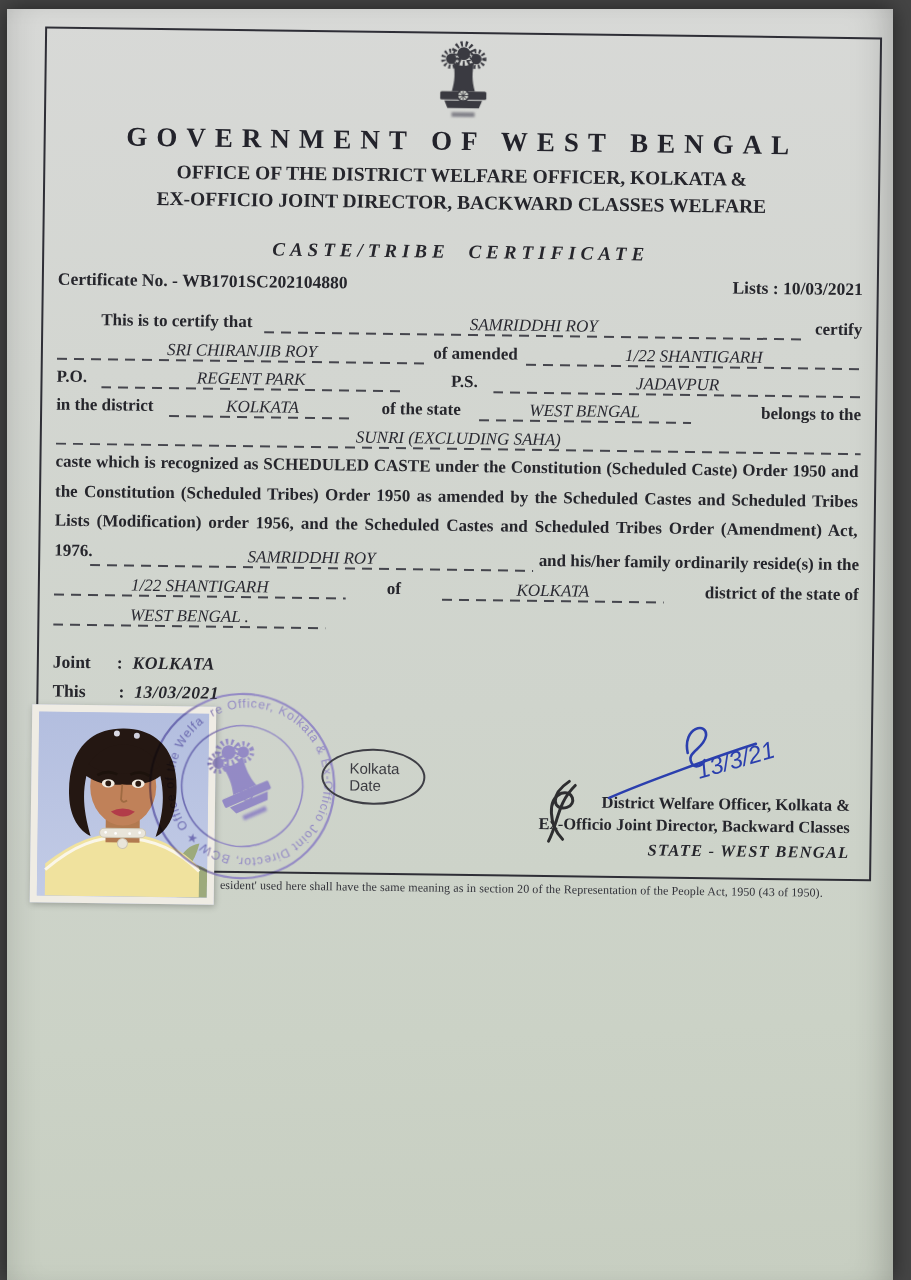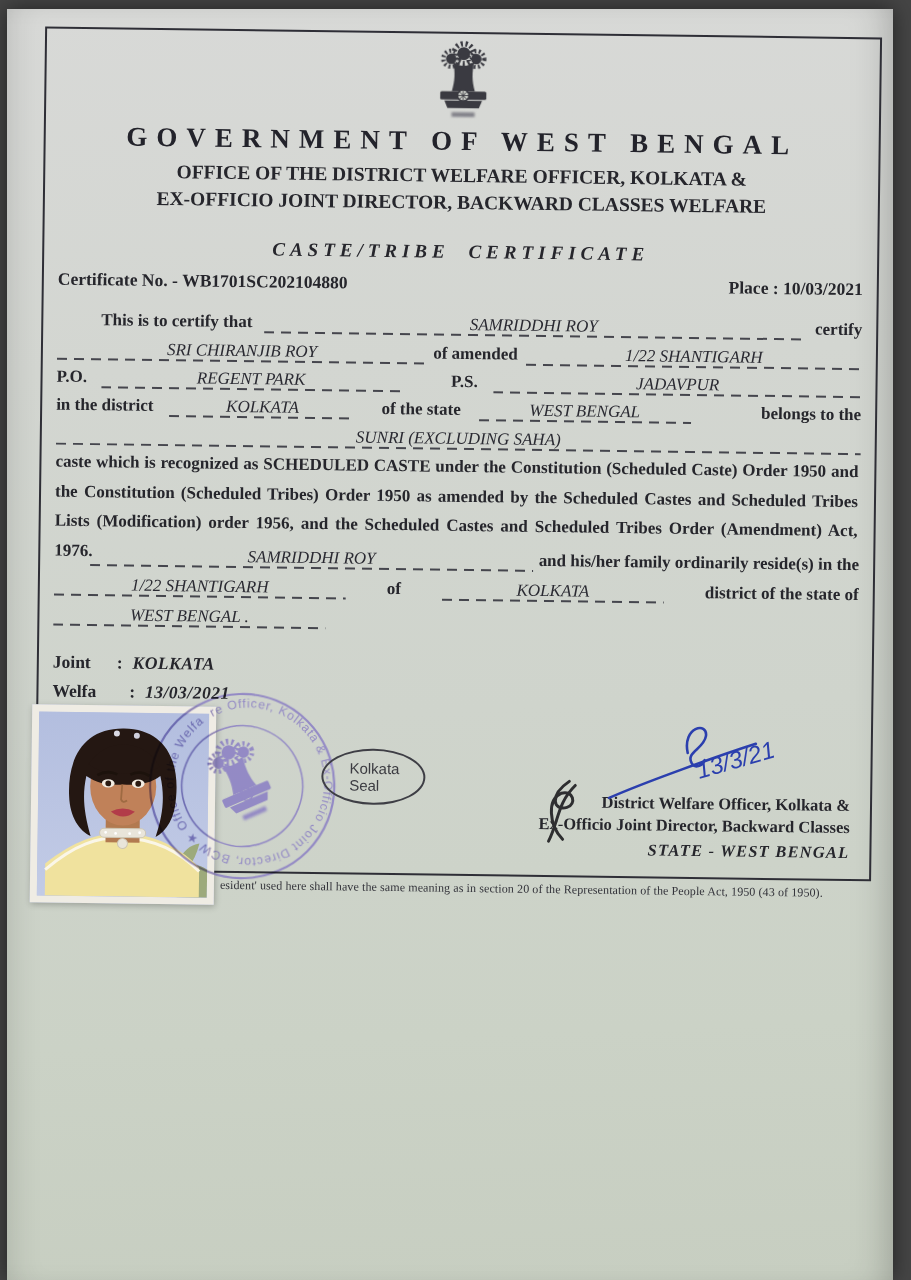--- a/index.html
+++ b/index.html
@@ -97,21 +97,21 @@
           <div class="ctr govt">GOVERNMENT OF WEST BENGAL</div>
           <div class="ctr off1">OFFICE OF THE DISTRICT WELFARE OFFICER, KOLKATA &amp;</div>
           <div class="ctr off2">EX-OFFICIO JOINT DIRECTOR, BACKWARD CLASSES WELFARE</div>
           <div class="ctr certtitle">CASTE/TRIBE CERTIFICATE</div>
 
           <div class="row meta">
             <span>
               <span>Certificate No. -</span>&nbsp;<span>WB1701SC202104880</span>
             </span>
             <span>
-              <span>Place :</span>&nbsp;<span>10/03/2021</span>
+              <span>Lists :</span>&nbsp;<span>10/03/2021</span>
             </span>
           </div>
 
           <div class="row" style="top:280px;">
             <span style="margin-left:44px;">This is to certify that</span>
             <span class="blank" style="flex:1;margin:0 12px;"><span class="val">SAMRIDDHI ROY</span></span>
             <span>certify</span>
           </div>
 
           <div class="row" style="top:309px;">
@@ -156,21 +156,21 @@
           <div class="row" style="top:575px;">
             <span class="blank" style="flex:0 0 272px;"><span class="val">WEST BENGAL .</span></span>
           </div>
 
           <div class="row place-row" style="top:623px;">
             <span>Joint</span>
             <span class="c">:</span>
             <span class="ival">KOLKATA</span>
           </div>
           <div class="row idate-row" style="top:652px;">
-            <span>Welfa</span>
+            <span>This</span>
             <span class="c" style="margin-left:33px;">:</span>
             <span class="ival">13/03/2021</span>
           </div>
 
           <div class="photo">
             <svg width="170" height="184" viewBox="0 0 170 184">
               <defs>
                 <linearGradient id="bgph" x1="0" y1="0" x2="0" y2="1">
                   <stop offset="0" stop-color="#b3bedf"></stop>
                     <stop offset="1" stop-color="#c2cbe6"></stop>
@@ -227,21 +227,21 @@
                   <circle cx="32" cy="55" r="5.4" fill="none" stroke-width="1.4"></circle>
                   <path d="M14,60 h36 l-3,7 h-30 Z" stroke="none"></path>
                   <rect x="21" y="71" width="22" height="4.4" stroke="none" style="filter:blur(1px)"></rect>
                 </g>
               </g>
             </svg>
           </div>
 
           <div class="ovalseal">
             <span>Kolkata</span>
-            <span>Seal</span>
+            <span>Date</span>
           </div>
 
           <div class="sigscribble">
             <svg width="200" height="92" viewBox="0 0 200 92">
               <g stroke="#2b3fae" fill="none" stroke-width="2.6" stroke-linecap="round">
                 <path d="M10,80 C45,64 120,36 156,24"></path>
                 <path d="M88,34 C82,8 108,2 106,17 C104,30 86,33 92,44 C95,50 103,47 105,41"></path>
               </g>
               <text x="100" y="60" transform="rotate(-17 100 60)" font-family="Liberation Sans, sans-serif" font-style="italic" font-size="24" fill="#2b3fae">13/3/21</text>
             </svg>

